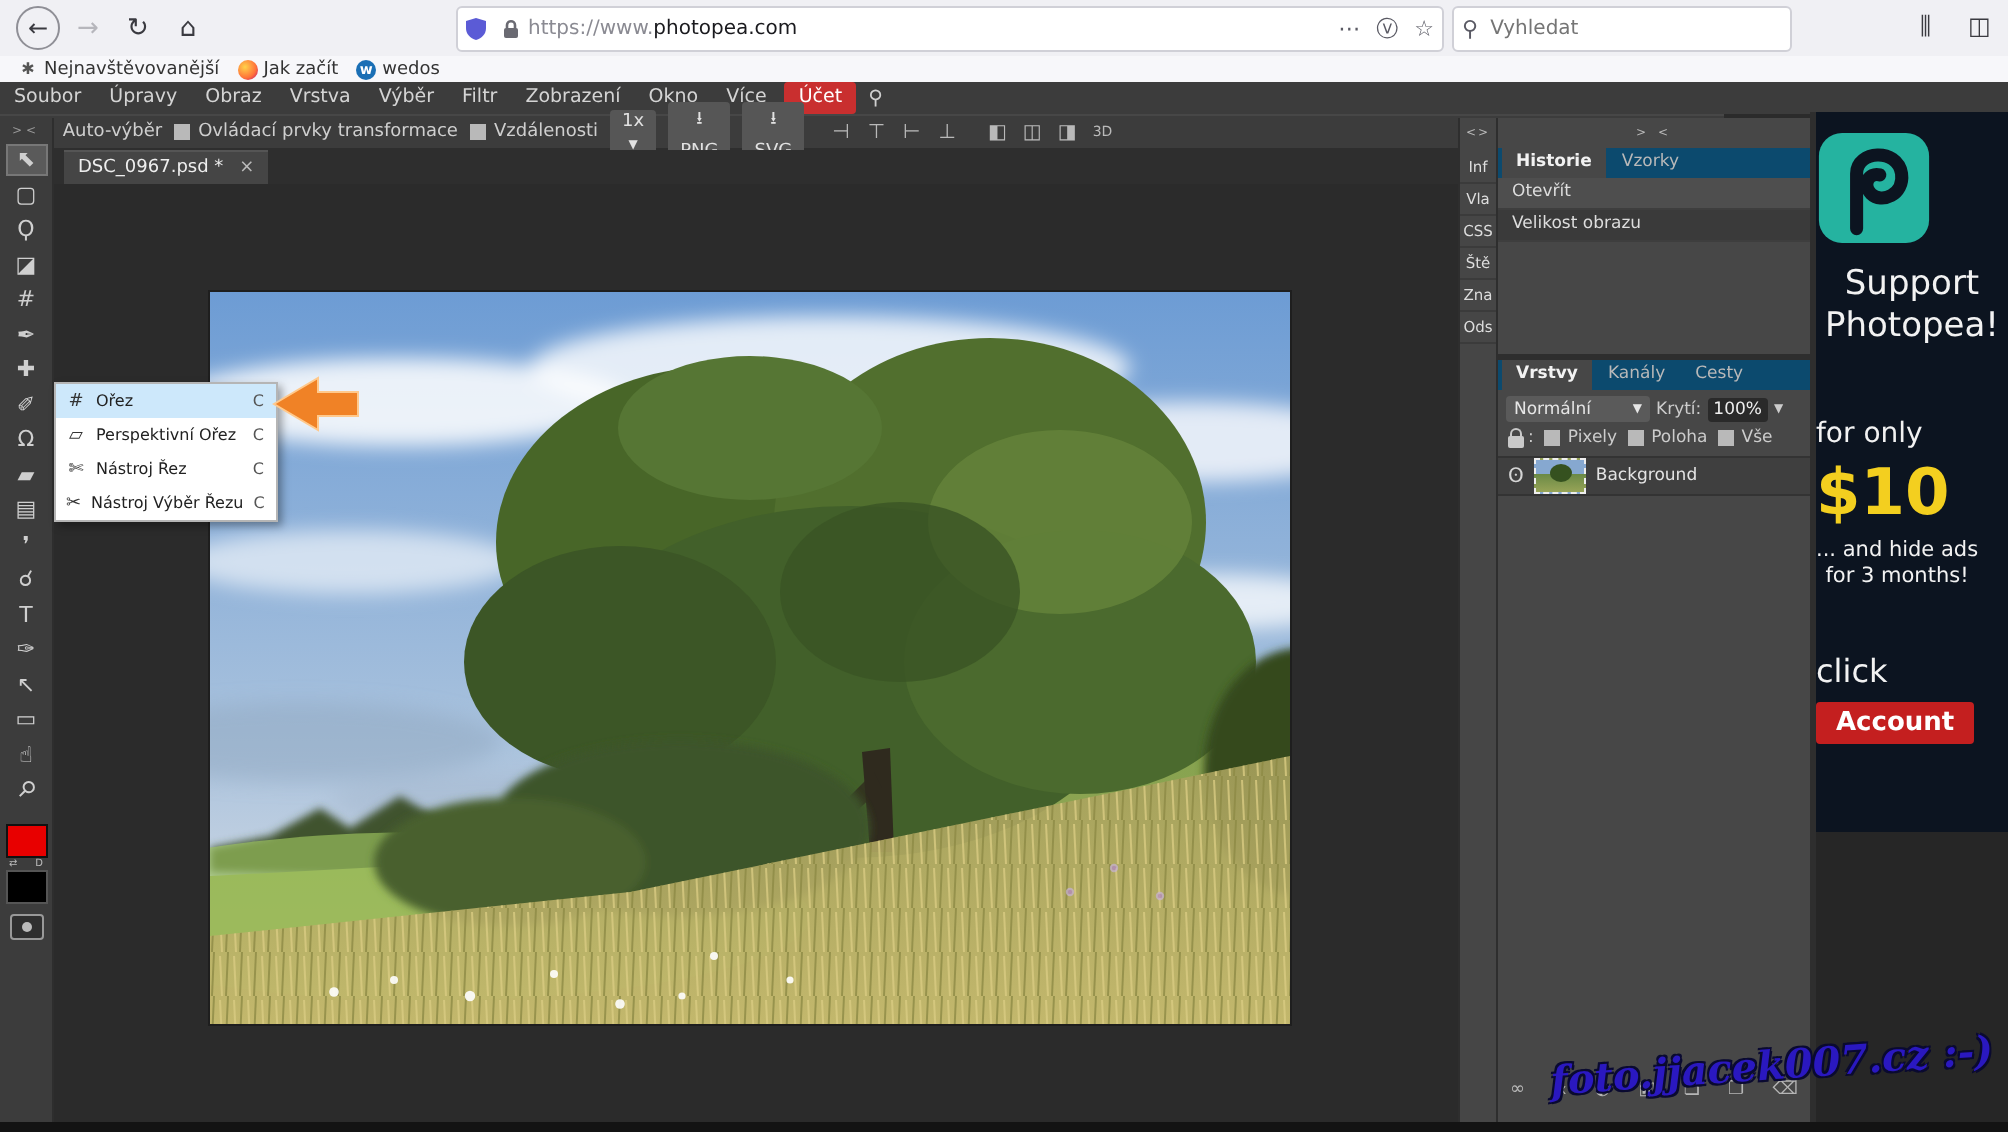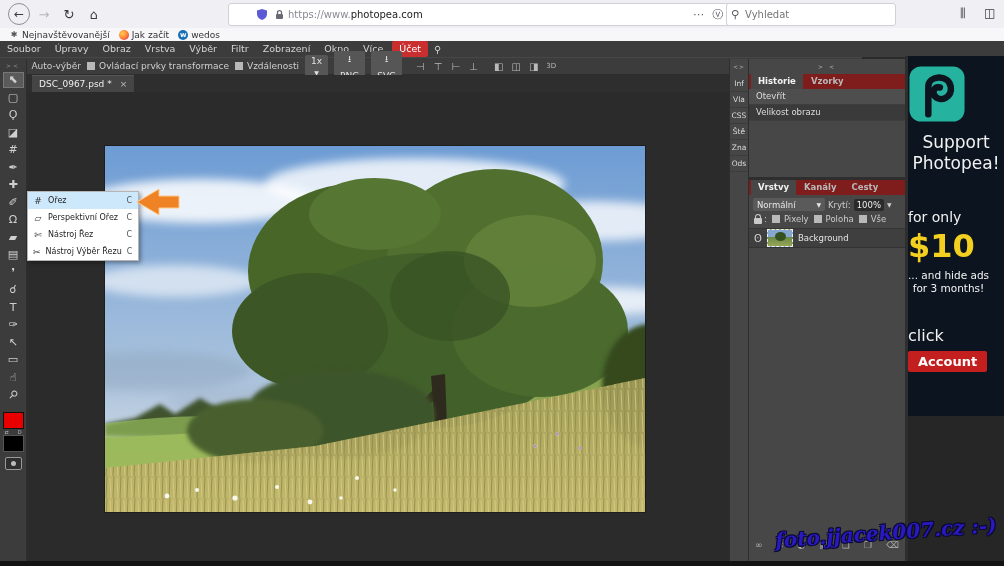--- a/index.html
+++ b/index.html
@@ -7,21 +7,21 @@
     font-family:"DejaVu Sans","Liberation Sans",sans-serif;-webkit-font-smoothing:antialiased;}
 
   
   #nav-row{position:absolute;left:0;top:0;width:1004px;height:28px;background:#f0f0f4;
     border-bottom:1px solid #dcdce1;display:flex;align-items:center;}
   .nav-btn{width:22px;height:22px;display:flex;align-items:center;justify-content:center;
     color:#3a3a40;font-size:13px;margin-left:3px;border-radius:50%;}
   .nav-btn.circled{border:1px solid #8f8f96;width:20px;height:20px;font-size:12px;margin-left:8px;}
   .nav-btn.disabled{color:#b6b6bc;}
   #url-bar{position:absolute;left:228px;top:3px;width:492px;height:21px;background:#fff;
-    border:1px solid #d0d0d7;border-radius:3px;display:flex;align-items:center;font-size:10px;color:#222;padding-left:24px;}
+    border:1px solid #d0d0d7;border-radius:3px;display:flex;align-items:center;font-size:10px;color:#222;}
   #url-bar .sep{flex:1;}
   .tiny-icon{margin:0 4px;display:flex;align-items:center;color:#5a5a64;font-size:11px;}
   #search-bar{position:absolute;left:726px;top:3px;width:168px;height:21px;background:#fff;
     border:1px solid #d0d0d7;border-radius:3px;display:flex;align-items:center;}
   #search-bar input{border:none;outline:none;flex:1;font-size:10px;color:#444;background:transparent;
     font-family:"DejaVu Sans",sans-serif;}
   .right-chrome-icon{position:absolute;top:6px;color:#3a3a40;font-size:12px;}
   #bookmarks-row{position:absolute;left:0;top:28px;width:1004px;height:13px;background:#f7f7fa;
     display:flex;align-items:center;font-size:9px;color:#333;border-bottom:1px solid #e4e4e8;}
   .bm-item{display:flex;align-items:center;margin-left:9px;gap:3px;}
@@ -87,22 +87,22 @@
 
   
   #sidecol{position:absolute;left:729px;top:18px;width:19px;height:507px;background:#464646;
     border-left:1px solid #2e2e2e;box-sizing:border-box;color:#ddd;font-size:7.5px;}
   #sidecol .collapse{font-size:6px;color:#bbb;text-align:center;margin:4px 0 6px 0;letter-spacing:1px;}
   .side-tab{text-align:center;height:15px;line-height:15px;border-bottom:1px solid #3b3b3b;}
 
   #panels{position:absolute;left:748px;top:18px;width:157px;height:507px;background:#474747;
     display:flex;flex-direction:column;border-left:1px solid #2e2e2e;box-sizing:border-box;}
   #panels .collapse{font-size:6px;color:#bbb;text-align:center;margin:4px 0;letter-spacing:2px;}
-  .panel-tabs{background:#7f1d1d;display:flex;height:15px;align-items:flex-end;padding-left:2px;gap:1px;}
-  .panel-tab{font-size:8.5px;color:#b9b9b9;padding:1px 7px;height:13px;line-height:13px;font-weight:bold;}
+  .panel-tabs{background:#0c4a6e;display:flex;height:15px;align-items:flex-end;padding-left:2px;gap:1px;}
+  .panel-tab{font-size:8.5px;color:#b9b9b9;padding:1px 7px;height:13px;line-height:13px;}
   .panel-tab.active{background:#474747;color:#f2f2f2;font-weight:bold;}
   .hist-row{height:15px;line-height:15px;font-size:8.5px;color:#ddd;padding-left:7px;
     background:#4e4e4e;border-bottom:1px solid #3e3e3e;}
   .hist-row.sel{background:#3a3a3a;}
   #history-empty{height:56px;background:#474747;}
   #panel-gap{height:3px;background:#2e2e2e;}
   #blend-row{display:flex;align-items:center;gap:3px;padding:3px 4px;font-size:8.5px;color:#ccc;}
   #blend-select{background:#5a5a5a;border-radius:2px;height:13px;flex:0 0 64px;display:flex;
     align-items:center;padding:0 4px;justify-content:space-between;font-size:8.5px;color:#e6e6e6;}
   #opacity-box{background:#2a2a2a;border-radius:2px;padding:0 3px;height:12px;line-height:12px;color:#eee;}

